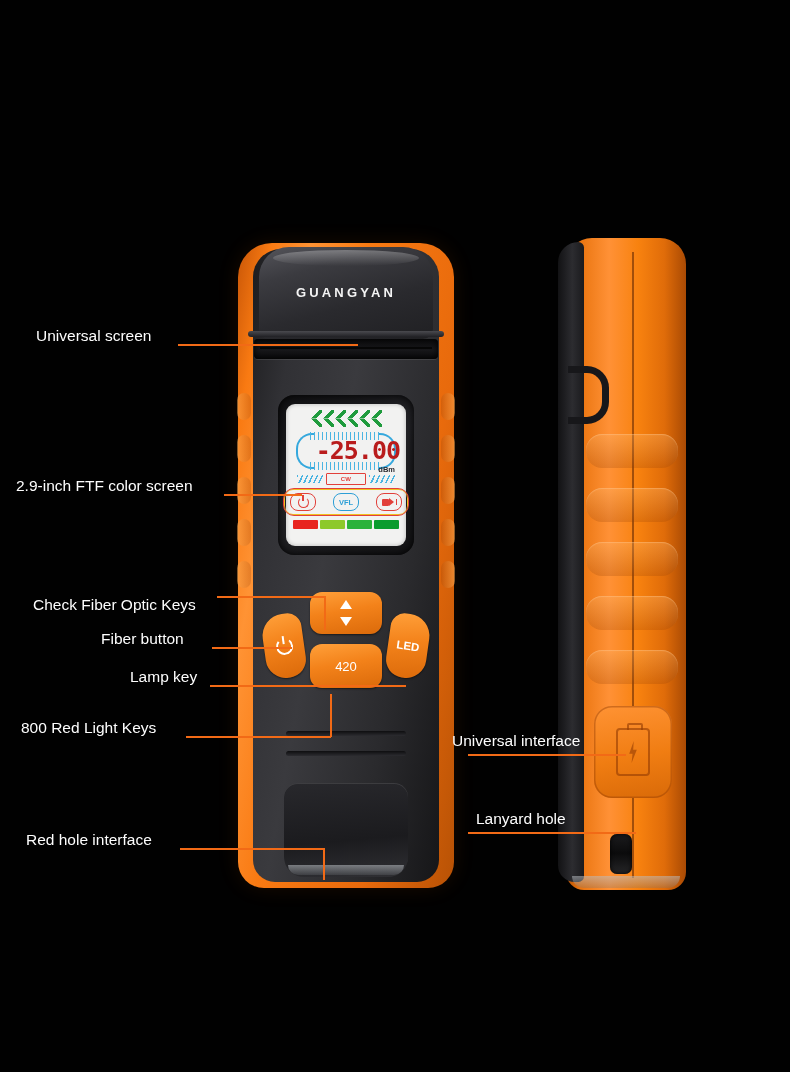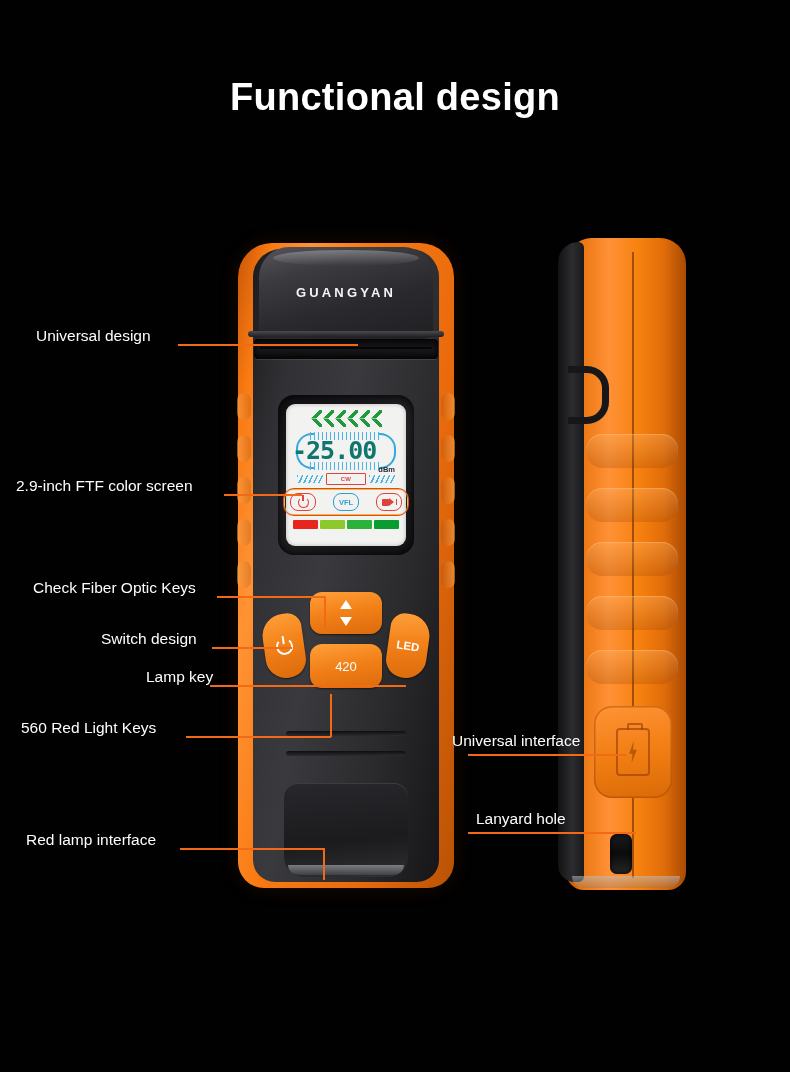--- a/index.html
+++ b/index.html
@@ -108,23 +108,23 @@
   .arc-top,.arc-bot{
     position:absolute;left:18px;width:72px;height:8px;overflow:hidden;
   }
   .arc-top{top:1px;}
   .arc-bot{bottom:1px;}
   .tickline{
     position:absolute;left:0;top:0;width:100%;height:100%;
     background:repeating-linear-gradient(90deg,#4ab4e2 0 1.5px,transparent 1.5px 4px);
   }
   .reading{
-    position:absolute;left:0;top:5px;width:108px;text-align:left;
+    position:absolute;left:0;top:5px;width:108px;text-align:right;
     font-family:"DejaVu Sans Mono","Liberation Mono",monospace;
-    font-size:25px;font-weight:bold;color:#0f766e;letter-spacing:-1px;
+    font-size:25px;font-weight:bold;color:#b91c1c;letter-spacing:-1px;
   }
   .unit{
     position:absolute;right:5px;bottom:-3px;font-size:7.5px;font-weight:bold;color:#2a2a30;
   }
   .ok-row{display:flex;align-items:center;gap:3px;margin-top:2px;}
   .hatch{
     width:26px;height:8px;
     background:repeating-linear-gradient(115deg,#4ab4e2 0 1.5px,transparent 1.5px 4.5px);
   }
   .ok-box{
@@ -254,21 +254,20 @@
     position:absolute;left:16px;bottom:2px;width:108px;height:12px;
     border-radius:0 0 16px 16px;
     background:linear-gradient(180deg,rgba(185,190,196,.55),rgba(110,114,120,.28));
   }
 </style>
 </head>
 <body>
 
 <div class="stage">
 
-  <div class="title">Functional design</div>
 
   <div class="front">
     <div class="shell"></div>
 
     <div class="notch l" style="top:150px"></div>
     <div class="notch l" style="top:192px"></div>
     <div class="notch l" style="top:234px"></div>
     <div class="notch l" style="top:276px"></div>
     <div class="notch l" style="top:318px"></div>
     <div class="notch r" style="top:150px"></div>
@@ -371,41 +370,41 @@
     <div class="rib" style="top:412px"></div>
 
     <div class="chg">
       <span class="batt"></span>
       <span class="bolt"></span>
     </div>
     <div class="lanyard"></div>
     <div class="sfoot"></div>
   </div>
 
-  <div class="callout" style="left:36px;top:327px">Universal design</div>
+  <div class="callout" style="left:36px;top:327px">Universal screen</div>
   <div class="lead" style="left:178px;top:344px;width:180px"></div>
 
   <div class="callout" style="left:16px;top:477px">2.9-inch FTF color screen</div>
   <div class="lead" style="left:224px;top:494px;width:78px"></div>
 
-  <div class="callout" style="left:33px;top:579px">Check Fiber Optic Keys</div>
+  <div class="callout" style="left:33px;top:596px">Check Fiber Optic Keys</div>
   <div class="lead" style="left:217px;top:596px;width:108px"></div>
   <div class="lead-v" style="left:324px;top:596px;height:34px"></div>
 
-  <div class="callout" style="left:101px;top:630px">Switch design</div>
+  <div class="callout" style="left:101px;top:630px">Fiber button</div>
   <div class="lead" style="left:212px;top:647px;width:80px"></div>
 
-  <div class="callout" style="left:146px;top:668px">Lamp key</div>
+  <div class="callout" style="left:130px;top:668px">Lamp key</div>
   <div class="lead" style="left:210px;top:685px;width:196px"></div>
 
-  <div class="callout" style="left:21px;top:719px">560 Red Light Keys</div>
+  <div class="callout" style="left:21px;top:719px">800 Red Light Keys</div>
   <div class="lead" style="left:186px;top:736px;width:145px"></div>
   <div class="lead-v" style="left:330px;top:694px;height:43px"></div>
 
-  <div class="callout" style="left:26px;top:831px">Red lamp interface</div>
+  <div class="callout" style="left:26px;top:831px">Red hole interface</div>
   <div class="lead" style="left:180px;top:848px;width:144px"></div>
   <div class="lead-v" style="left:323px;top:848px;height:32px"></div>
 
   <div class="callout" style="left:452px;top:732px">Universal interface</div>
   <div class="lead" style="left:468px;top:754px;width:158px"></div>
 
   <div class="callout" style="left:476px;top:810px">Lanyard hole</div>
   <div class="lead" style="left:468px;top:832px;width:168px"></div>
 
 </div>

